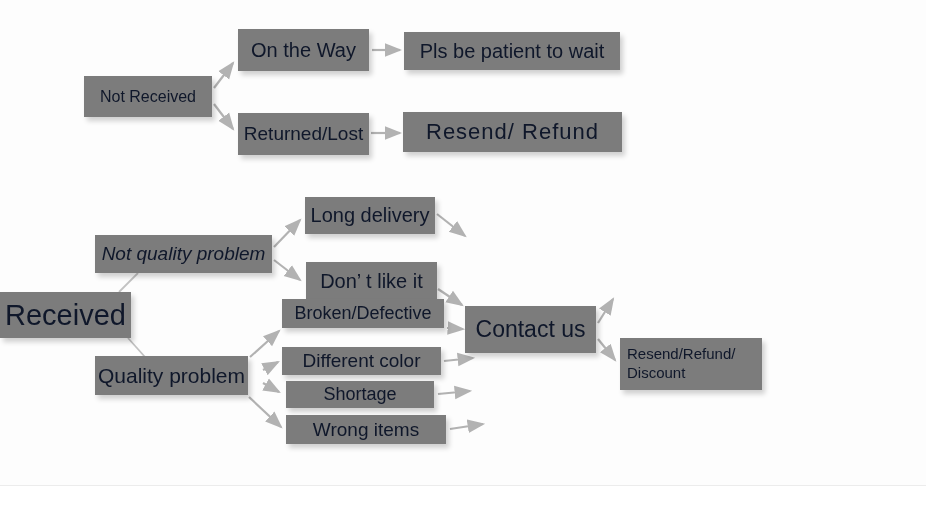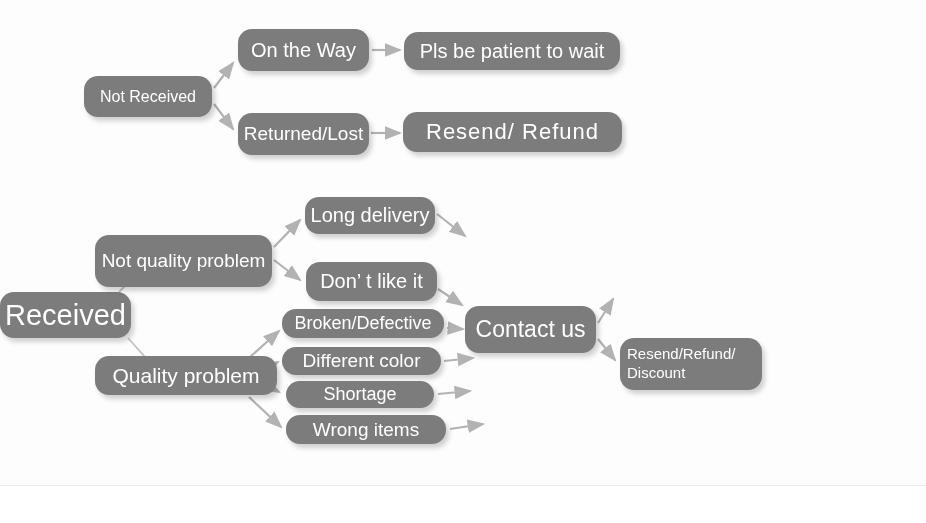--- a/index.html
+++ b/index.html
@@ -7,39 +7,38 @@
     position:relative;
     width:926px;height:523px;
     background:#fdfdfd;
     overflow:hidden;
     font-family:"Liberation Sans", sans-serif;
   }
   .arrow-layer{position:absolute;left:0;top:0;z-index:1;pointer-events:none;}
   .node{
     position:absolute;z-index:2;
     background:#7c7c7c;
-    color:#ffffff;
+    color:#0f172a;
     display:flex;align-items:center;justify-content:center;
     white-space:nowrap;
     box-shadow:3px 4px 5px rgba(0,0,0,0.18);
     box-sizing:border-box;
-    border-radius:14px;
   }
   
   .n0{left:84px;top:76px;width:128px;height:41px;font-size:16px;}
   .n1{left:238px;top:29px;width:131px;height:42px;font-size:20px;}
   .n2{left:404px;top:32px;width:216px;height:38px;font-size:20px;}
   .n3{left:238px;top:113px;width:131px;height:42px;font-size:19px;}
   .n4{left:403px;top:112px;width:219px;height:40px;font-size:22px;letter-spacing:1px;}
   .n5{left:0px;top:292px;width:131px;height:46px;font-size:29px;}
-  .n6{left:95px;top:235px;width:177px;height:52px;font-size:19px;}
+  .n6{left:95px;top:235px;width:177px;height:38px;font-size:19px;font-style:italic;}
   .n7{left:305px;top:197px;width:130px;height:37px;font-size:20px;}
   .n8{left:306px;top:262px;width:131px;height:39px;font-size:20px;}
-  .n9{left:95px;top:356px;width:182px;height:39px;font-size:21px;}
-  .n10{left:282px;top:309px;width:162px;height:29px;font-size:18px;text-align:center;}
+  .n9{left:95px;top:356px;width:153px;height:39px;font-size:21px;}
+  .n10{left:282px;top:299px;width:162px;height:29px;font-size:18px;text-align:center;}
   .n11{left:282px;top:347px;width:159px;height:28px;font-size:19px;}
   .n12{left:286px;top:381px;width:148px;height:27px;font-size:18px;}
   .n13{left:286px;top:415px;width:160px;height:29px;font-size:19px;}
   .n14{left:465px;top:306px;width:131px;height:47px;font-size:23px;}
   .n15{left:617px;top:267px;width:140px;height:43px;font-size:19px;}
   .n16{left:620px;top:338px;width:142px;height:52px;font-size:15px;
        white-space:normal;justify-content:flex-start;text-align:left;
        padding-left:7px;line-height:1.25;}
   .divider{
     position:absolute;left:0;top:485px;width:926px;height:1px;

